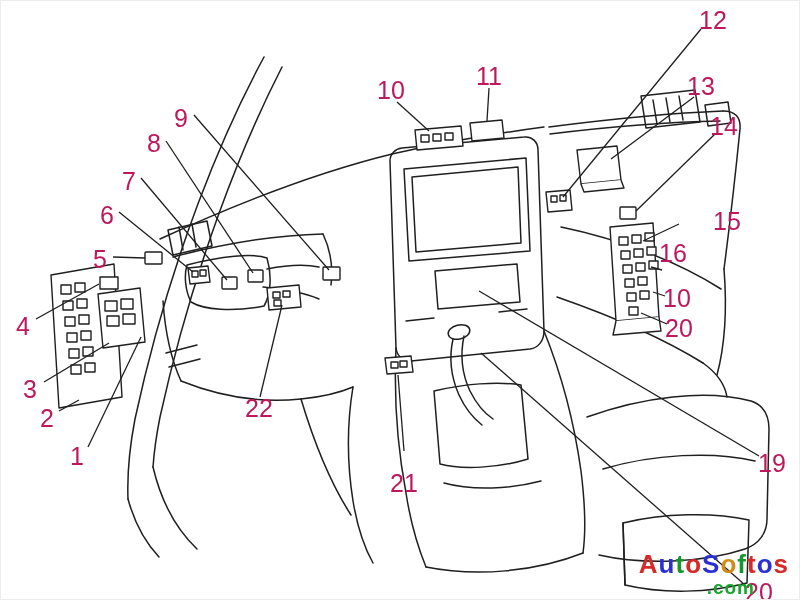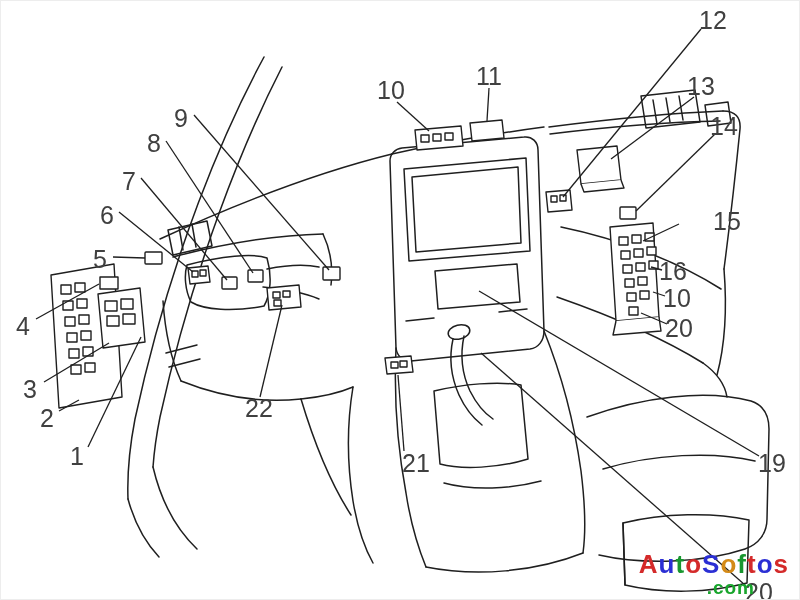--- a/index.html
+++ b/index.html
@@ -3,21 +3,21 @@
 <meta charset="utf-8">
 <style>
   html,body{margin:0;padding:0;background:#fff;}
   body{width:800px;height:600px;font-family:"Liberation Sans",sans-serif;}
   .stage{position:relative;width:800px;height:600px;background:#ffffff;overflow:hidden;border:1px solid #ededed;box-sizing:border-box;}
   .stage svg{position:absolute;left:0;top:0;}
   .callout{
     position:absolute;
     transform:translate(-50%,-50%);
     font-size:25px;
-    color:#404040;
+    color:#be185d;
     font-family:"Liberation Sans",sans-serif;
     line-height:1;
     user-select:none;
     white-space:nowrap;
   }
   .watermark{
     position:absolute;
     right:10px;
     bottom:2px;
     text-align:right;
@@ -216,26 +216,26 @@
       <span class="callout" style="left: 106px; top: 214px;">6</span>
       <span class="callout" style="left: 128px; top: 180px;">7</span>
       <span class="callout" style="left: 153px; top: 142px;">8</span>
       <span class="callout" style="left: 180px; top: 117px;">9</span>
       <span class="callout" style="left: 390px; top: 89px;">10</span>
       <span class="callout" style="left: 488px; top: 75px;">11</span>
       <span class="callout" style="left: 712px; top: 19px;">12</span>
       <span class="callout" style="left: 700px; top: 85px; text-align: center;">13</span>
       <span class="callout" style="left: 723px; top: 125px;">14</span>
       <span class="callout" style="left: 690px; top: 220px; margin-left: 36px;">15</span>
-      <span class="callout" style="left: 672px; top: 270px;">16</span>
+      <span class="callout" style="left: 672px; top: 252px;">16</span>
       <span class="callout" style="left: 676px; top: 297px;">10</span>
       <span class="callout" style="left: 678px; top: 327px;">20</span>
       <span class="callout" style="left: 771px; top: 462px;">19</span>
       <span class="callout" style="left: 758px; top: 591px;">20</span>
-      <span class="callout" style="left: 403px; top: 462px; margin-left: 12px;">21</span>
+      <span class="callout" style="left: 403px; top: 482px;">21</span>
       <span class="callout" style="left: 258px; top: 407px;">22</span>
     </div>
 
   <div class="watermark">
     <div id="wm1"><span style="color: rgb(212, 42, 42);">A</span><span style="color: rgb(43, 47, 212);">u</span><span style="color: rgb(24, 150, 47);">t</span><span style="color: rgb(212, 42, 42);">o</span><span style="color: rgb(43, 47, 212);">S</span><span style="color: rgb(212, 138, 23);">o</span><span style="color: rgb(24, 150, 47);">f</span><span style="color: rgb(212, 42, 42);">t</span><span style="color: rgb(43, 47, 212);">o</span><span style="color: rgb(212, 42, 42);">s</span></div>
     <div id="wm2"><span style="color: rgb(24, 165, 44);">.</span><span style="color: rgb(24, 165, 44);">c</span><span style="color: rgb(24, 165, 44);">o</span><span style="color: rgb(24, 165, 44);">m</span></div>
   </div>
 </div>
 
 </body></html>

